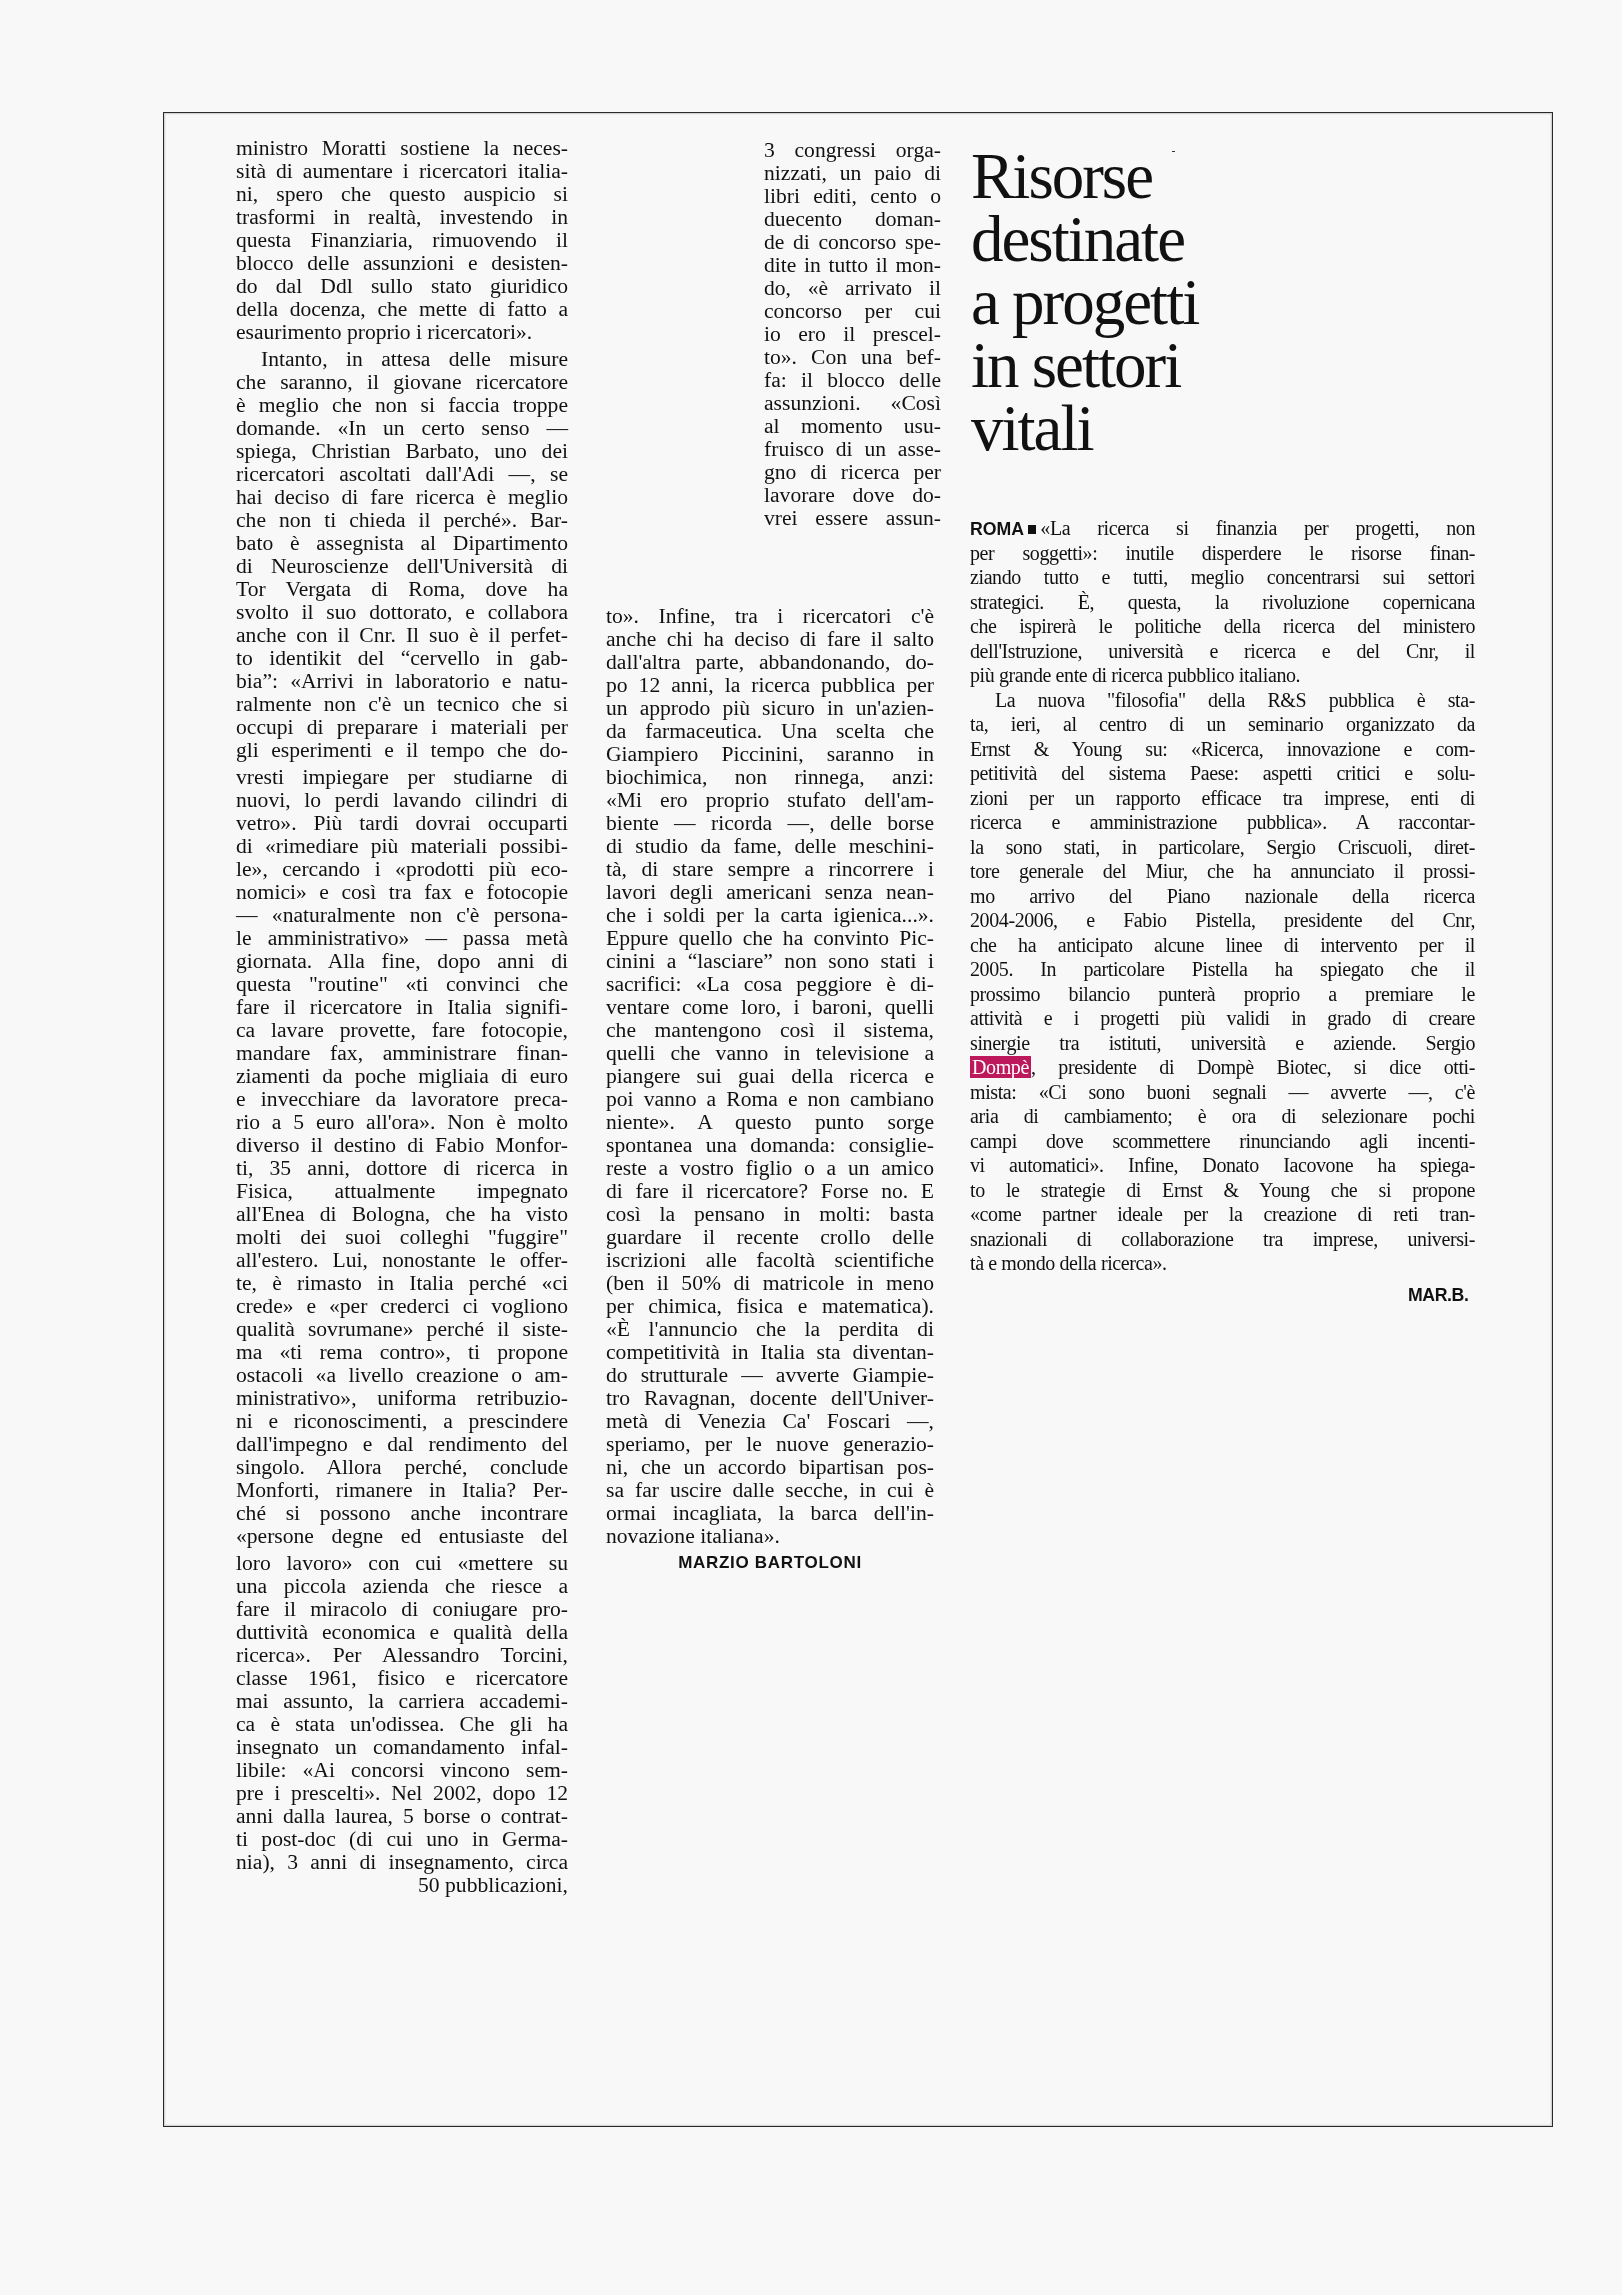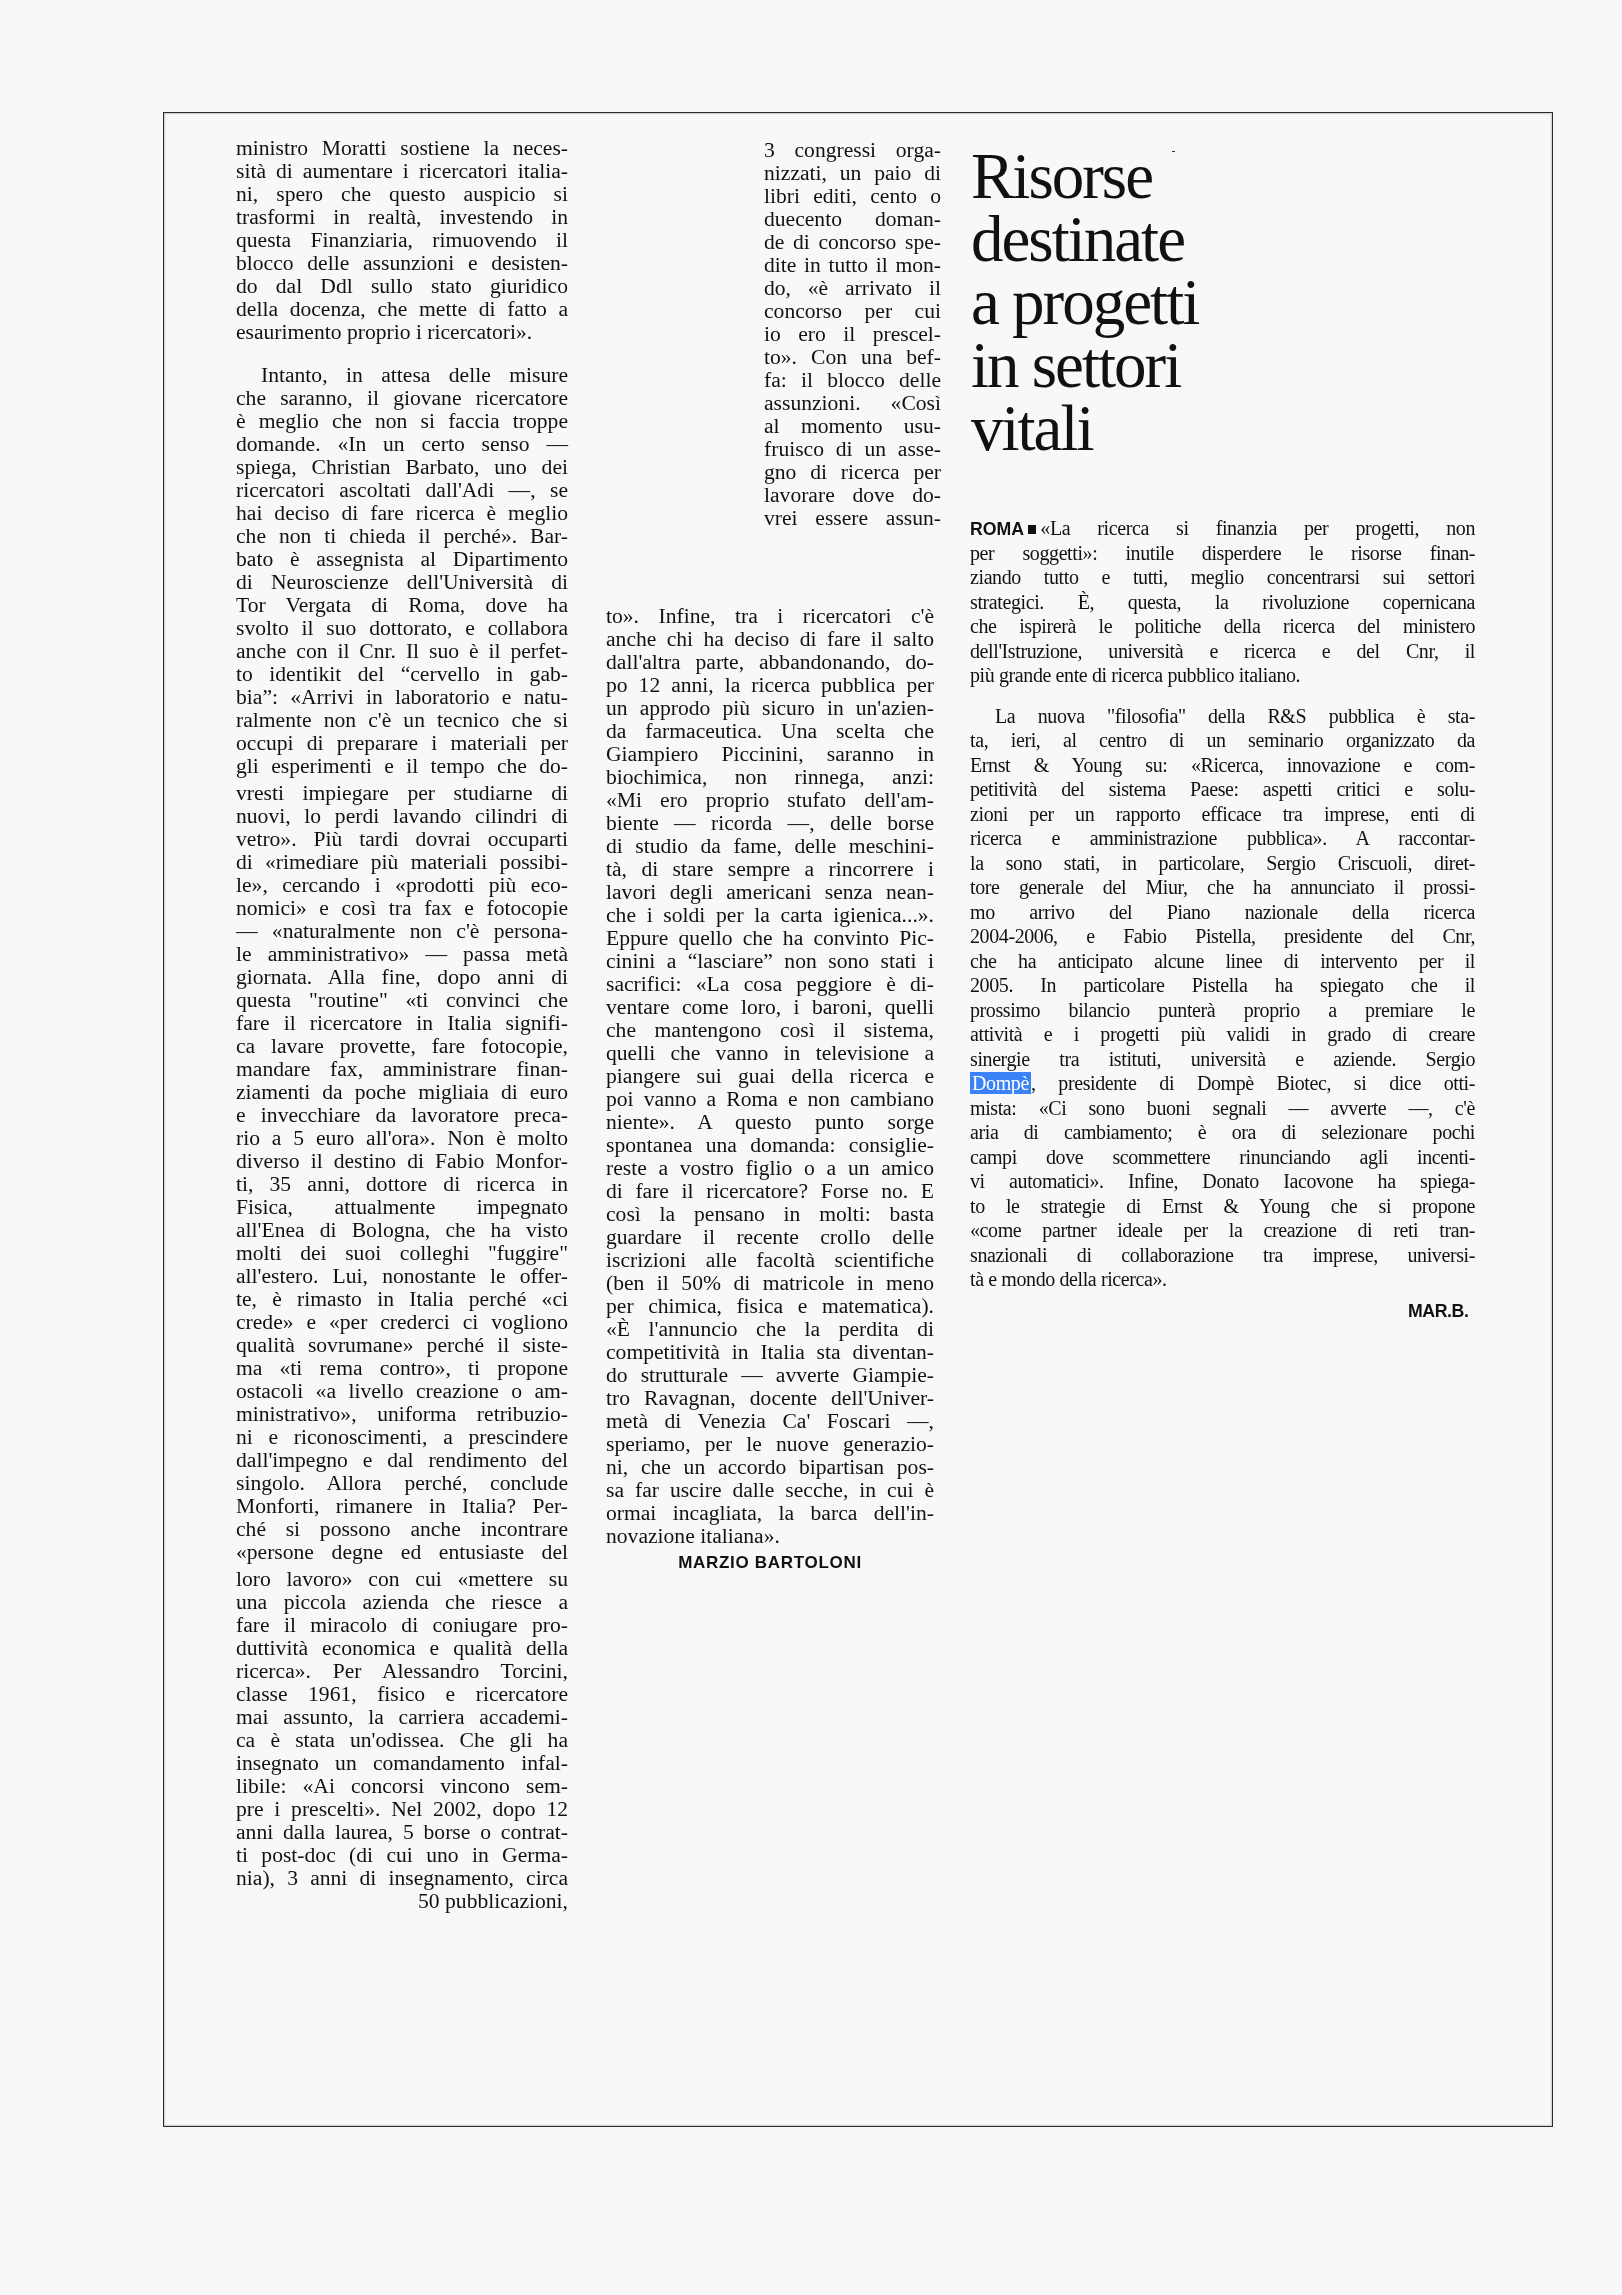--- a/index.html
+++ b/index.html
@@ -27,21 +27,21 @@
   .col .ln {
     display: block;
     white-space: nowrap;
     text-align: justify;
     text-align-last: justify;
     height: 23px;
     overflow: visible;
   }
   .col .ln.last { text-align-last: left; }
   .col .ln.right { text-align-last: right; }
-  .col .ln.indent { padding-left: 25px; box-sizing: border-box; margin-top: 16px; }
+  .col .ln.indent { padding-left: 25px; box-sizing: border-box; }
   .col .gap { display:block; height: 3.9px; }
 
   #col1 { left: 236px; top: 137px; width: 332px; }
   #col2-narrow { left: 764px; top: 139px; width: 177px; }
   #col2 { left: 606px; top: 605px; width: 328px; }
 
   .byline {
     font-family: "Liberation Sans", "DejaVu Sans", sans-serif;
     font-weight: bold;
     font-size: 17px;
@@ -76,21 +76,21 @@
     letter-spacing: 0;
   }
   .bullet-sq {
     display: inline-block;
     width: 8.5px; height: 8.5px;
     background: #111;
     margin: 0 3.9px 2px 3.9px;
     vertical-align: middle;
   }
   .hl-name {
-    background: #3b82f6;
+    background: #be185d;
     color: #fff;
     padding: 0 2px;
   }
   .sig {
     display: block;
     text-align: right;
     font-family: "Liberation Sans", "DejaVu Sans", sans-serif;
     font-weight: bold;
     font-size: 17.7px;
     margin-top: 7.9px;

